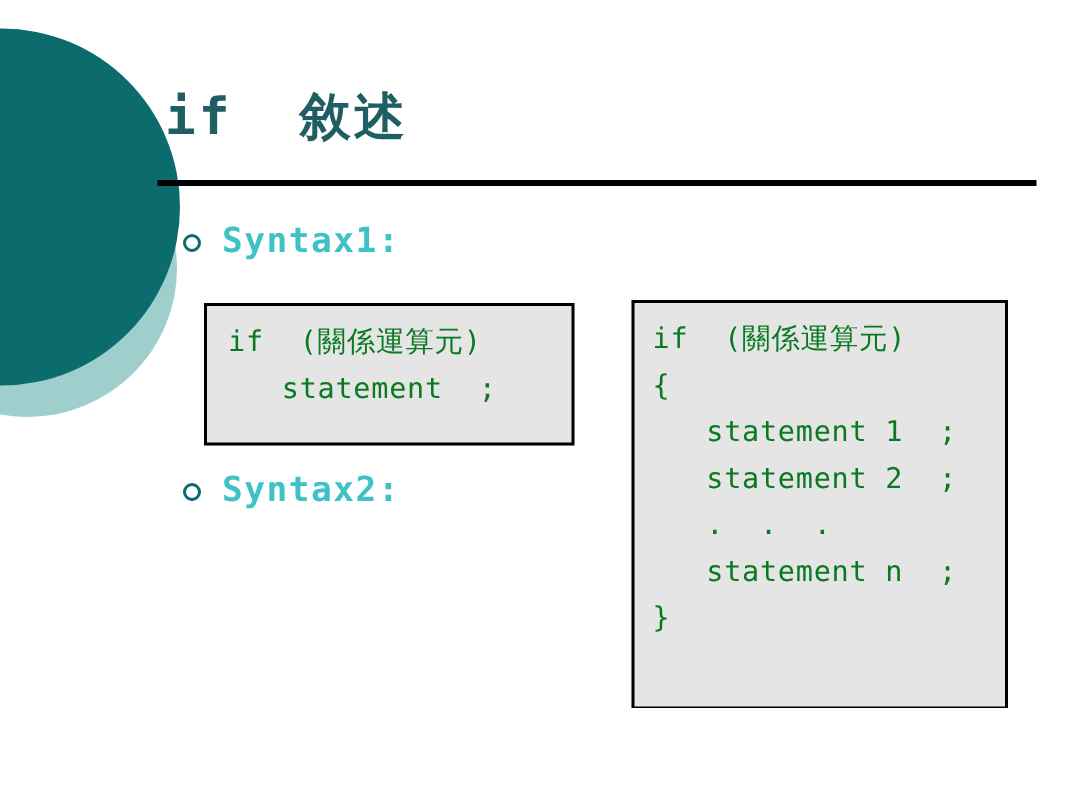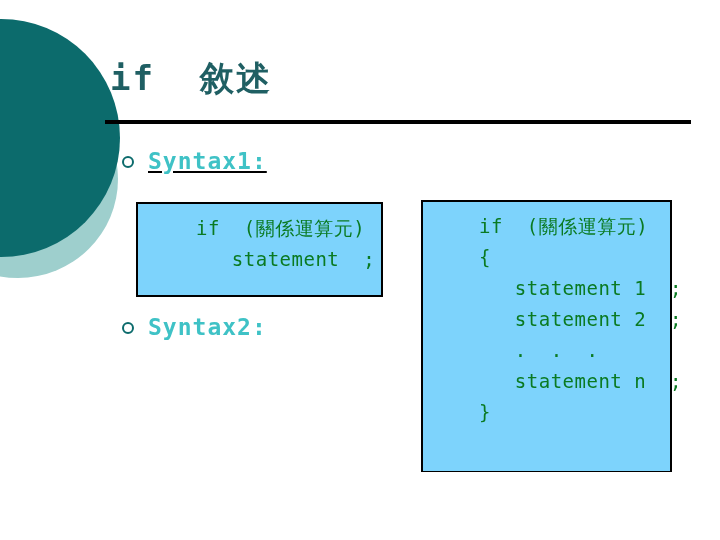--- a/index.html
+++ b/index.html
@@ -61,21 +61,21 @@
   }
 
   
   .bullet-row {
     position: absolute;
     display: flex;
     align-items: center;
     gap: 14px;
     white-space: nowrap;
   }
-  .bullet-1 { left: 122px; top: 150px; text-decoration: underline; }
+  .bullet-1 { left: 122px; top: 150px; }
   .bullet-2 { left: 122px; top: 316px; text-align: right; }
 
   .bullet-mark {
     width: 12px;
     height: 12px;
     border: 2px solid #0c6b6c;
     border-radius: 50%;
     box-sizing: border-box;
     flex: none;
   }
@@ -86,22 +86,21 @@
     color: #3fc2c6;
     letter-spacing: 1px;
     line-height: 1;
   }
 
   
   .code-box {
     position: absolute;
     border: 2px solid #000000;
     box-sizing: border-box;
-    background: #7dd3fc;
-    padding-left: 44px;
+    background: #e5e5e5;
   }
   .box-left {
     left: 136px;
     top: 202px;
     width: 247px;
     height: 95px;
   }
   .box-right {
     left: 421px;
     top: 200px;

